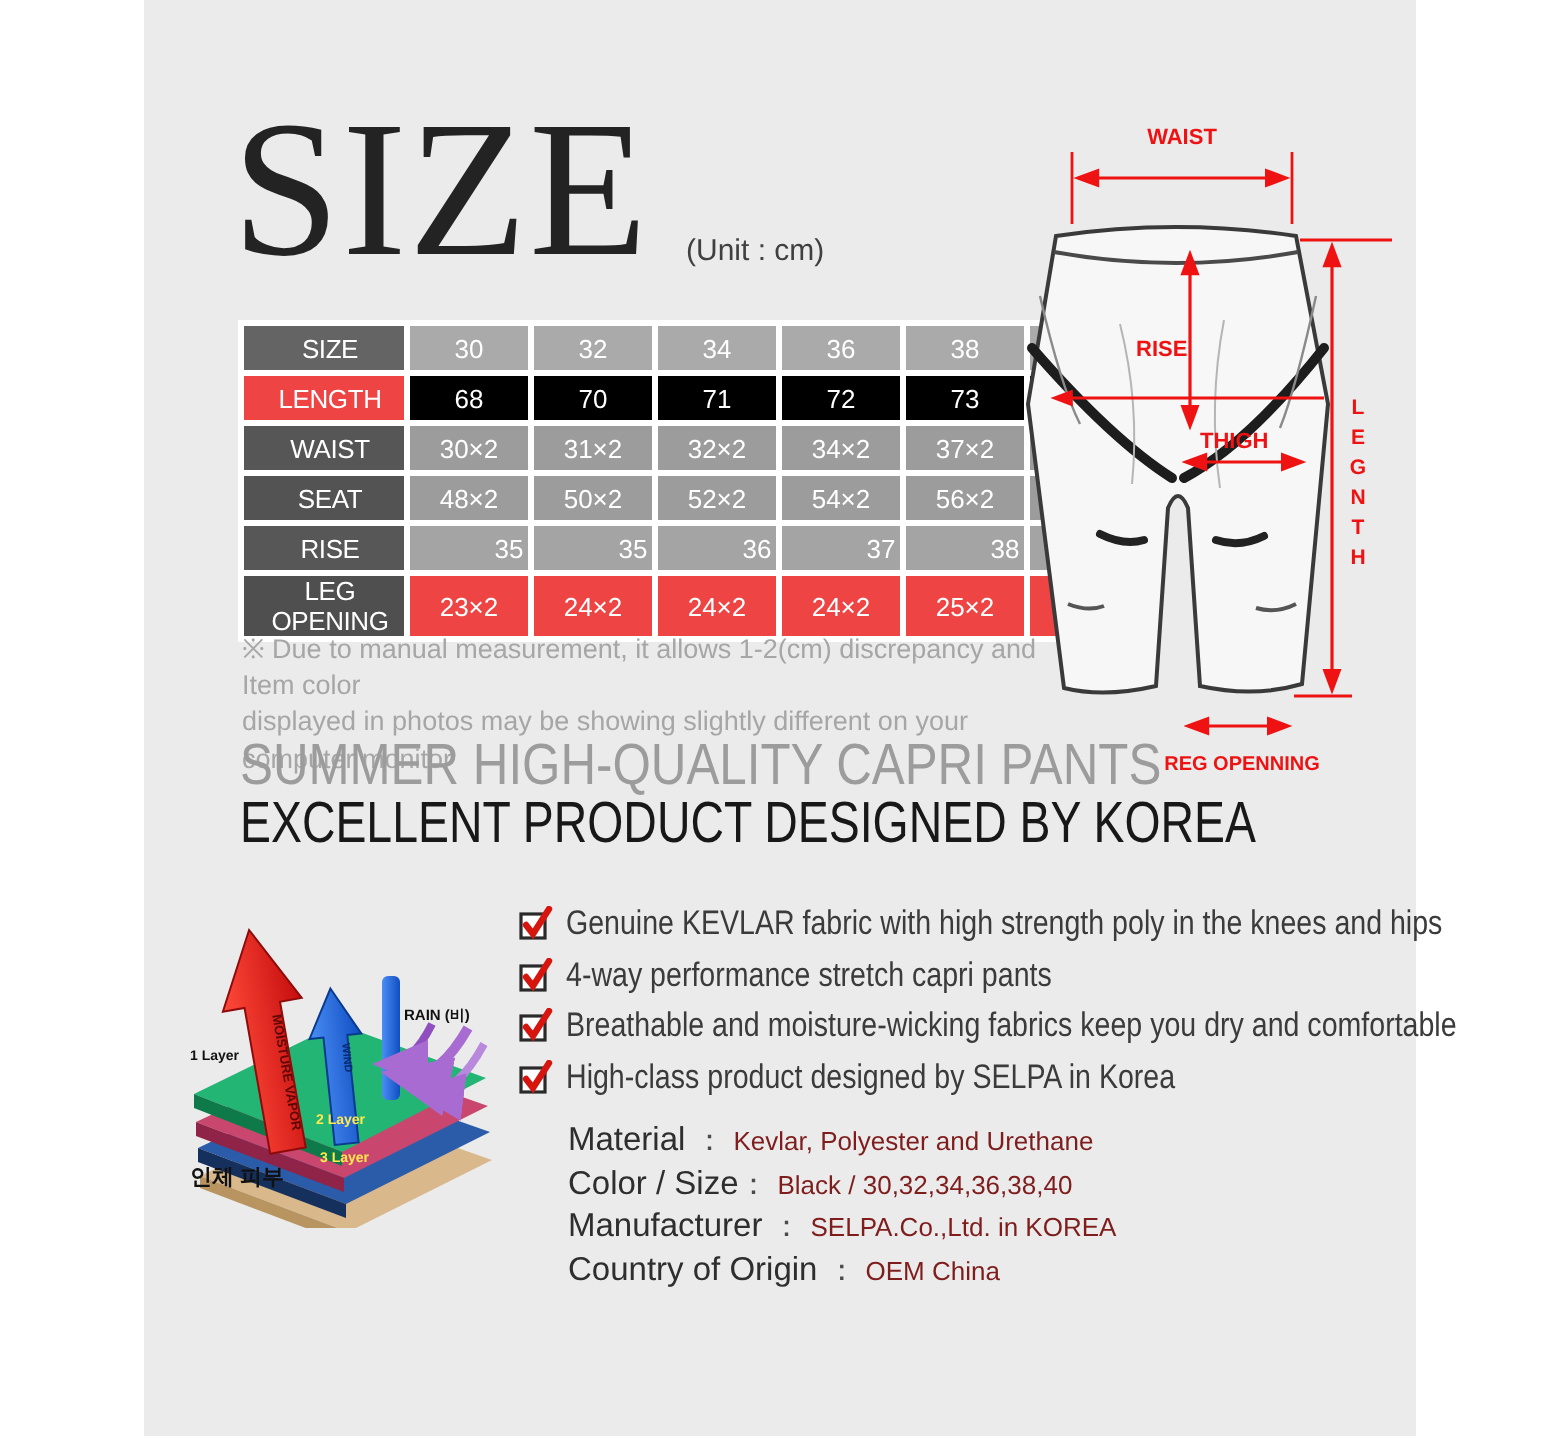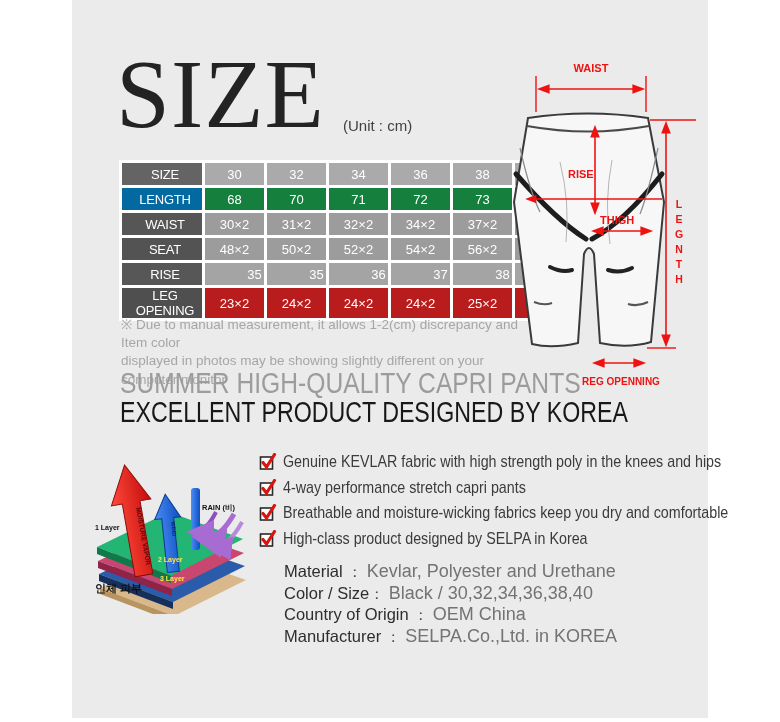--- a/index.html
+++ b/index.html
@@ -9,26 +9,26 @@
 
   
   .size-title { position:absolute; left:116px; top:46px; font-family:"Liberation Serif", serif; font-size:97px; line-height:1.0; color:#232323; letter-spacing:1px; }
   .unit-label { position:absolute; left:343px; top:117px; font-size:15px; color:#404040; }
 
   
   table.size-table { position:absolute; left:119px; top:160px; border-collapse:separate; border-spacing:3px; background:#ffffff; }
   table.size-table td { height:22px; text-align:center; vertical-align:middle; color:#ffffff; font-size:13px; }
   td.hcell { width:80px; text-align:left; padding-left:6px; font-size:12.5px; letter-spacing:-0.2px; }
   td.vcell { width:59px; }
-  tr:nth-child(1) td.hcell{background:#646464;} tr:nth-child(2) td.hcell{background:#0369a1;}
+  tr:nth-child(1) td.hcell{background:#646464;} tr:nth-child(2) td.hcell{background:#ef4444;}
   tr:nth-child(3) td.hcell{background:#565656;} tr:nth-child(4) td.hcell{background:#535353;}
   tr:nth-child(5) td.hcell{background:#575757;} tr:nth-child(6) td.hcell{background:#4f4f4f;}
-  tr:nth-child(1) td.vcell{background:#aaaaaa;} tr:nth-child(2) td.vcell{background:#15803d;margin-left:36px;}
+  tr:nth-child(1) td.vcell{background:#aaaaaa;} tr:nth-child(2) td.vcell{background:#000000;margin-left:36px;}
   tr:nth-child(3) td.vcell{background:#9c9c9c;} tr:nth-child(4) td.vcell{background:#9c9c9c;}
-  tr:nth-child(5) td.vcell{background:#a4a4a4;padding-left:40px;} tr:nth-child(6) td.vcell{background:#b91c1c;}
+  tr:nth-child(5) td.vcell{background:#a4a4a4;padding-left:40px;} tr:nth-child(6) td.vcell{background:#ef4444;}
 
   .note { position:absolute; left:121px; top:316px; width:410px; font-size:13.5px; line-height:1.35; color:#a6a6a6; }
 
   
   .diagram { position:absolute; left:500px; top:52px; width:205px; height:350px; }
   .vert-length { position:absolute; left:171px; top:146px; width:16px; writing-mode:vertical-rl; text-orientation:upright; font-size:10.5px; font-weight:bold; color:#ee1312; letter-spacing:3px; line-height:16px; }
 
   
   .headline1 { position:absolute; left:120px; top:367px; font-size:29px; color:#9c9c9c; white-space:nowrap; transform:scaleX(0.85); transform-origin:left center; letter-spacing:0px; }
   .headline2 { position:absolute; left:120px; top:396px; font-size:29px; color:#181818; white-space:nowrap; transform:scaleX(0.80); transform-origin:left center; }
@@ -40,21 +40,21 @@
   .features { position:absolute; left:259px; top:452px; list-style:none; }
   .features li { display:flex; align-items:flex-start; height:25.5px; }
   .chk { width:18px; height:18px; margin-right:6px; flex:0 0 auto; position:relative; top:1px; }
   .ftxt { font-size:17px; color:#3b3b3b; white-space:nowrap; transform:scaleX(0.84); transform-origin:left top; line-height:20px; }
 
   
   .details { position:absolute; left:260px; top:561px; }
   .drow { height:21.6px; white-space:nowrap; }
   .dlabel { font-size:16.5px; color:#2e2e2e;margin-left:24px; }
   .dsep { font-size:15px; color:#4a4a4a; }
-  .dvalue { font-size:18px; color:#737373; }
+  .dvalue { font-size:13px; color:#7f1d1d; }
 </style>
 </head>
 <body>
 
 <div id="stage">
   <div id="panel"></div>
 
   <div class="size-title">SIZE</div>
   <div class="unit-label">(Unit : cm)</div>
 
@@ -264,19 +264,19 @@
   </ul>
 
   <div class="details">
     <div class="drow">
       <span class="dlabel">Material </span><span class="dsep">：</span> <span class="dvalue">Kevlar, Polyester and Urethane</span>
     </div>
     <div class="drow">
       <span class="dlabel">Color / Size</span><span class="dsep">：</span> <span class="dvalue"> Black / 30,32,34,36,38,40</span>
     </div>
     <div class="drow">
+      <span class="dlabel">Manufacturer </span><span class="dsep">：</span> <span class="dvalue"> SELPA.Co.,Ltd. in KOREA</span>
+    </div>
+    <div class="drow">
       <span class="dlabel">Country of Origin </span><span class="dsep">：</span> <span class="dvalue">OEM China</span>
     </div>
-    <div class="drow">
-      <span class="dlabel">Manufacturer </span><span class="dsep">：</span> <span class="dvalue"> SELPA.Co.,Ltd. in KOREA</span>
-    </div>
   </div>
 </div>
 
 </body></html>

